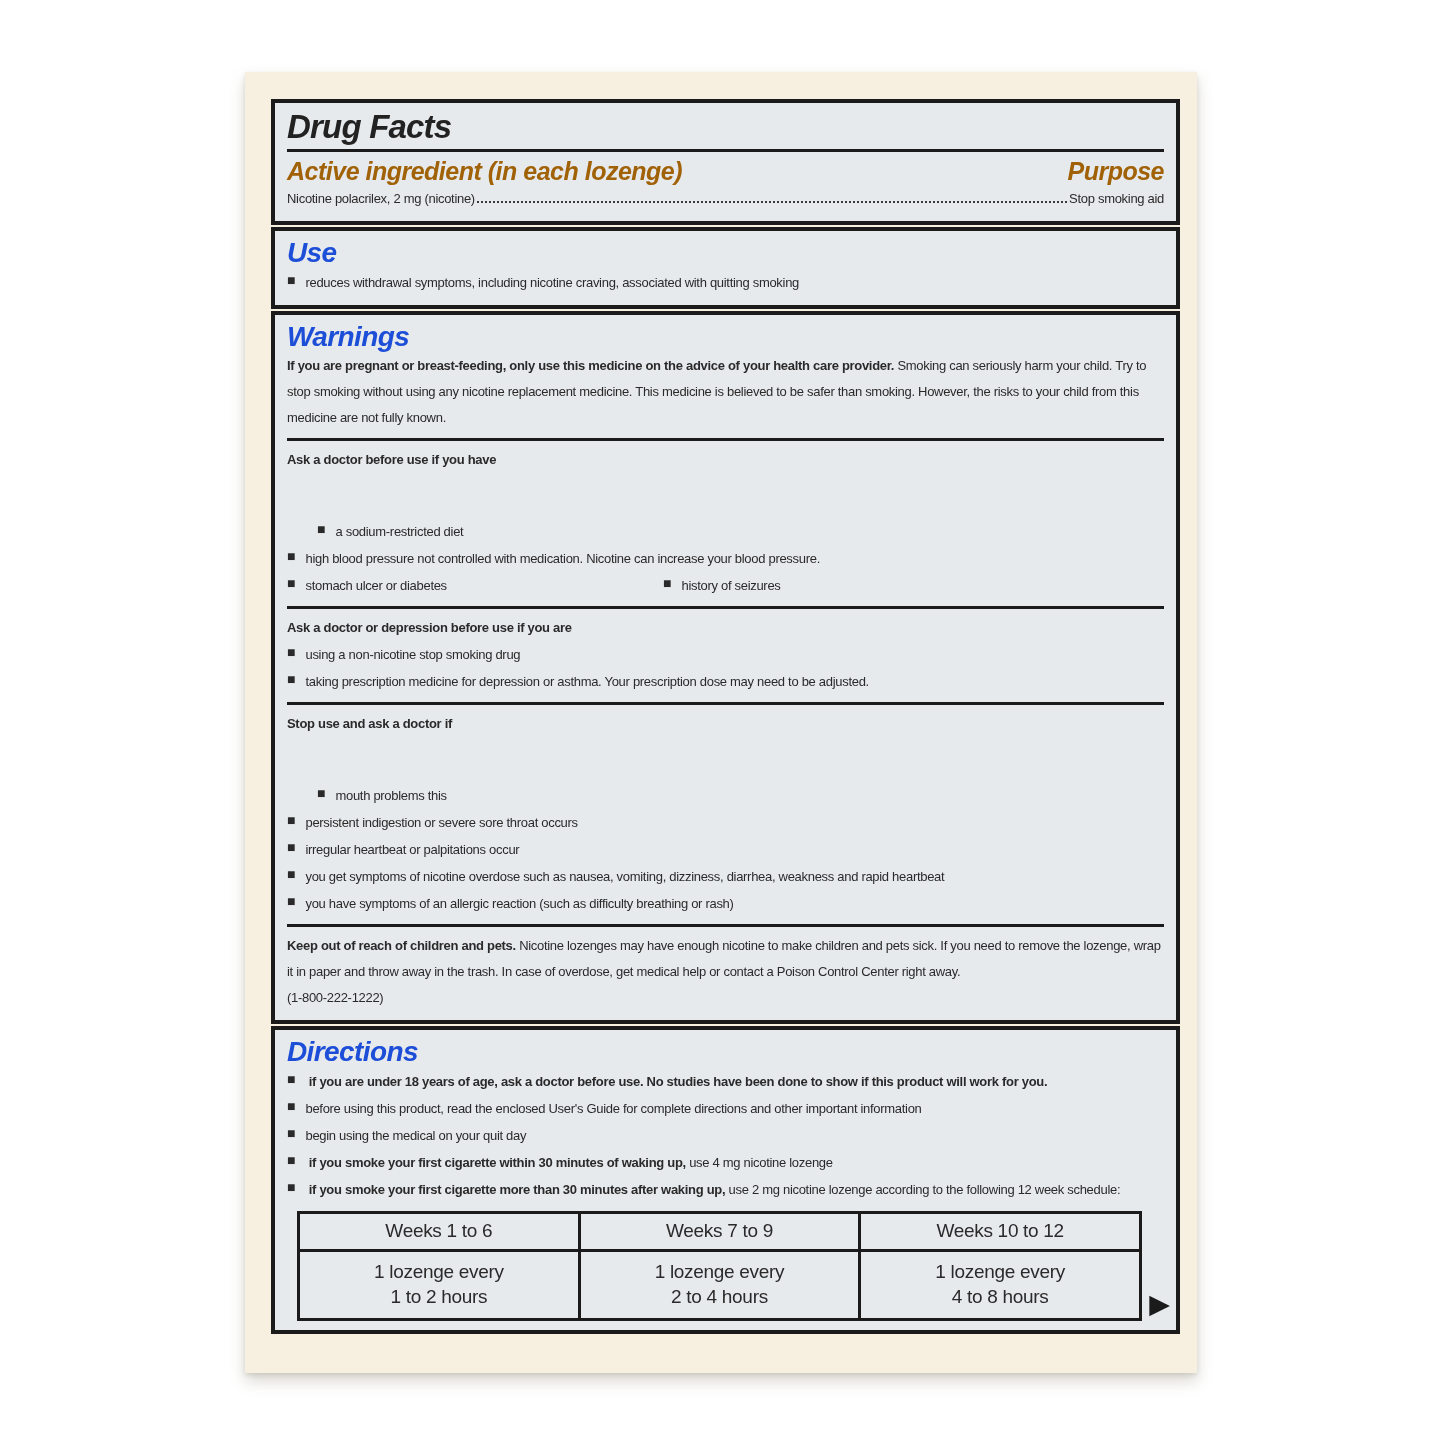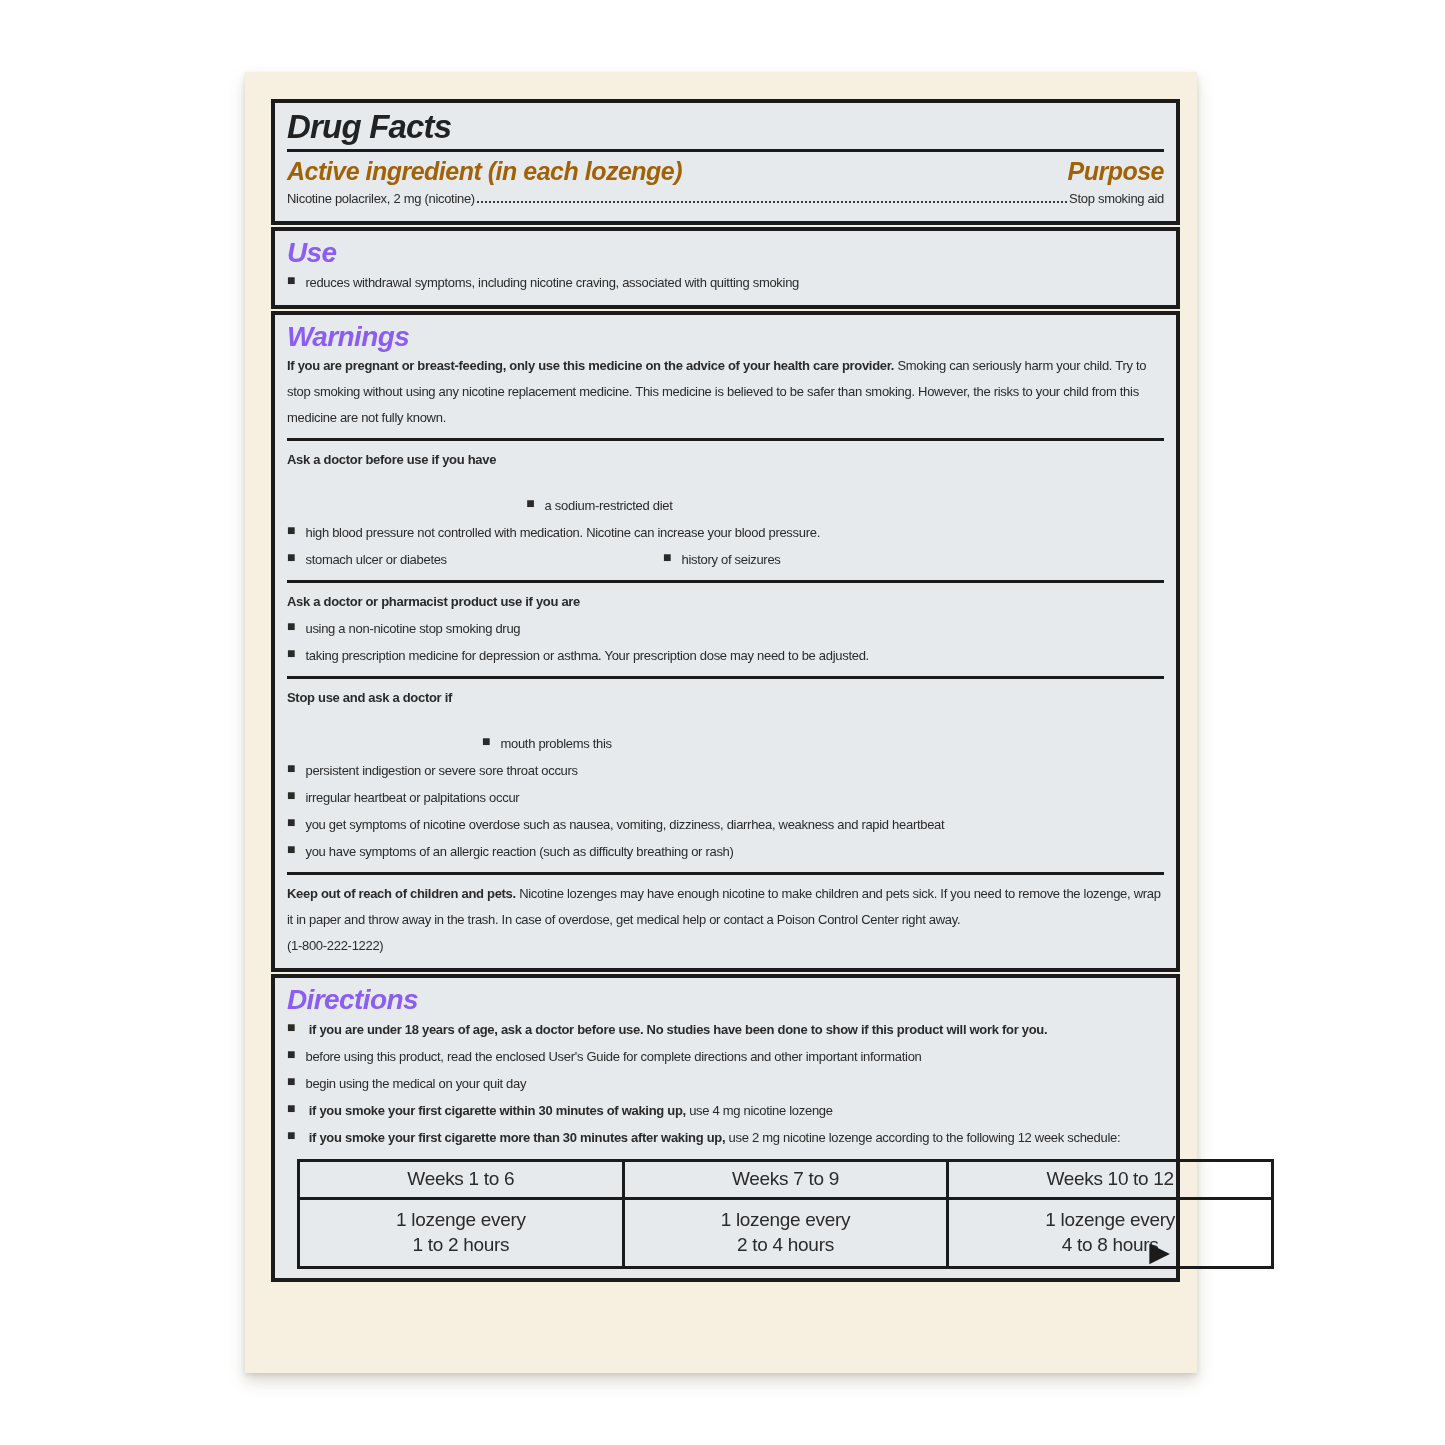--- a/index.html
+++ b/index.html
@@ -36,21 +36,21 @@
     letter-spacing: -0.8px;
     line-height: 38px;
     color: #222;
   }
   .section-title {
     font-weight: bold;
     font-style: italic;
     font-size: 28px;
     letter-spacing: -0.6px;
     line-height: 33px;
-    color: #8b5cf6;
+    color: #1d4ed8;
   }
   .subhead {
     font-weight: bold;
     font-style: italic;
     font-size: 25px;
     letter-spacing: -0.5px;
     color: #a16207;
   }
 
   .rule { border-top: 3px solid #1b1b1b; margin: 3px 0 5px 0; }
@@ -76,30 +76,30 @@
 
   .li { padding-left: 27px; text-indent: -27px; }
   .li::before, .bullet-inline::before, .pair-cell::before {
     content: "■";
     font-size: 14px;
     margin-right: 10px;
     position: relative;
     top: -2px;
     letter-spacing: 0;
   }
-  .inline-row { display: flex; }
+  .inline-row { display: flex; flex-direction: column; }
   .inline-row .hd { font-weight: bold; }
   .bullet-inline { margin-left: 30px; margin-top: 45px; }
   .pair-row { display: flex; }
   .pair-cell.first { width: 376px; }
 
   .schedule {
     border-collapse: collapse;
     margin: 8px 0 0 10px;
-    width: 977px;
+    width: 845px;
     table-layout: fixed;
   }
   .schedule th, .schedule td {
     border: 3px solid #1b1b1b;
     text-align: center;
     font-size: 19px;
     letter-spacing: -0.3px;
     font-weight: normal;
     color: #2a2a2a;
   }
@@ -155,21 +155,21 @@
       <div class="li">high blood pressure not controlled with medication. Nicotine can increase your blood pressure.</div>
       <div class="pair-row">
         <span class="pair-cell first">stomach ulcer or diabetes</span>
         <span class="pair-cell">history of seizures</span>
       </div>
     </div>
 
     <div class="subrule"></div>
 
     <div>
-      <div class="body-text b">Ask a doctor or pharmacist product use if you are</div>
+      <div class="body-text b">Ask a doctor or depression before use if you are</div>
       <div class="li">using a non-nicotine stop smoking drug</div>
       <div class="li">taking prescription medicine for depression or asthma. Your prescription dose may need to be adjusted.</div>
     </div>
 
     <div class="subrule"></div>
 
     <div>
       <div class="inline-row">
         <span class="hd">Stop use and ask a doctor if</span>
         <span class="bullet-inline">mouth problems this</span>

